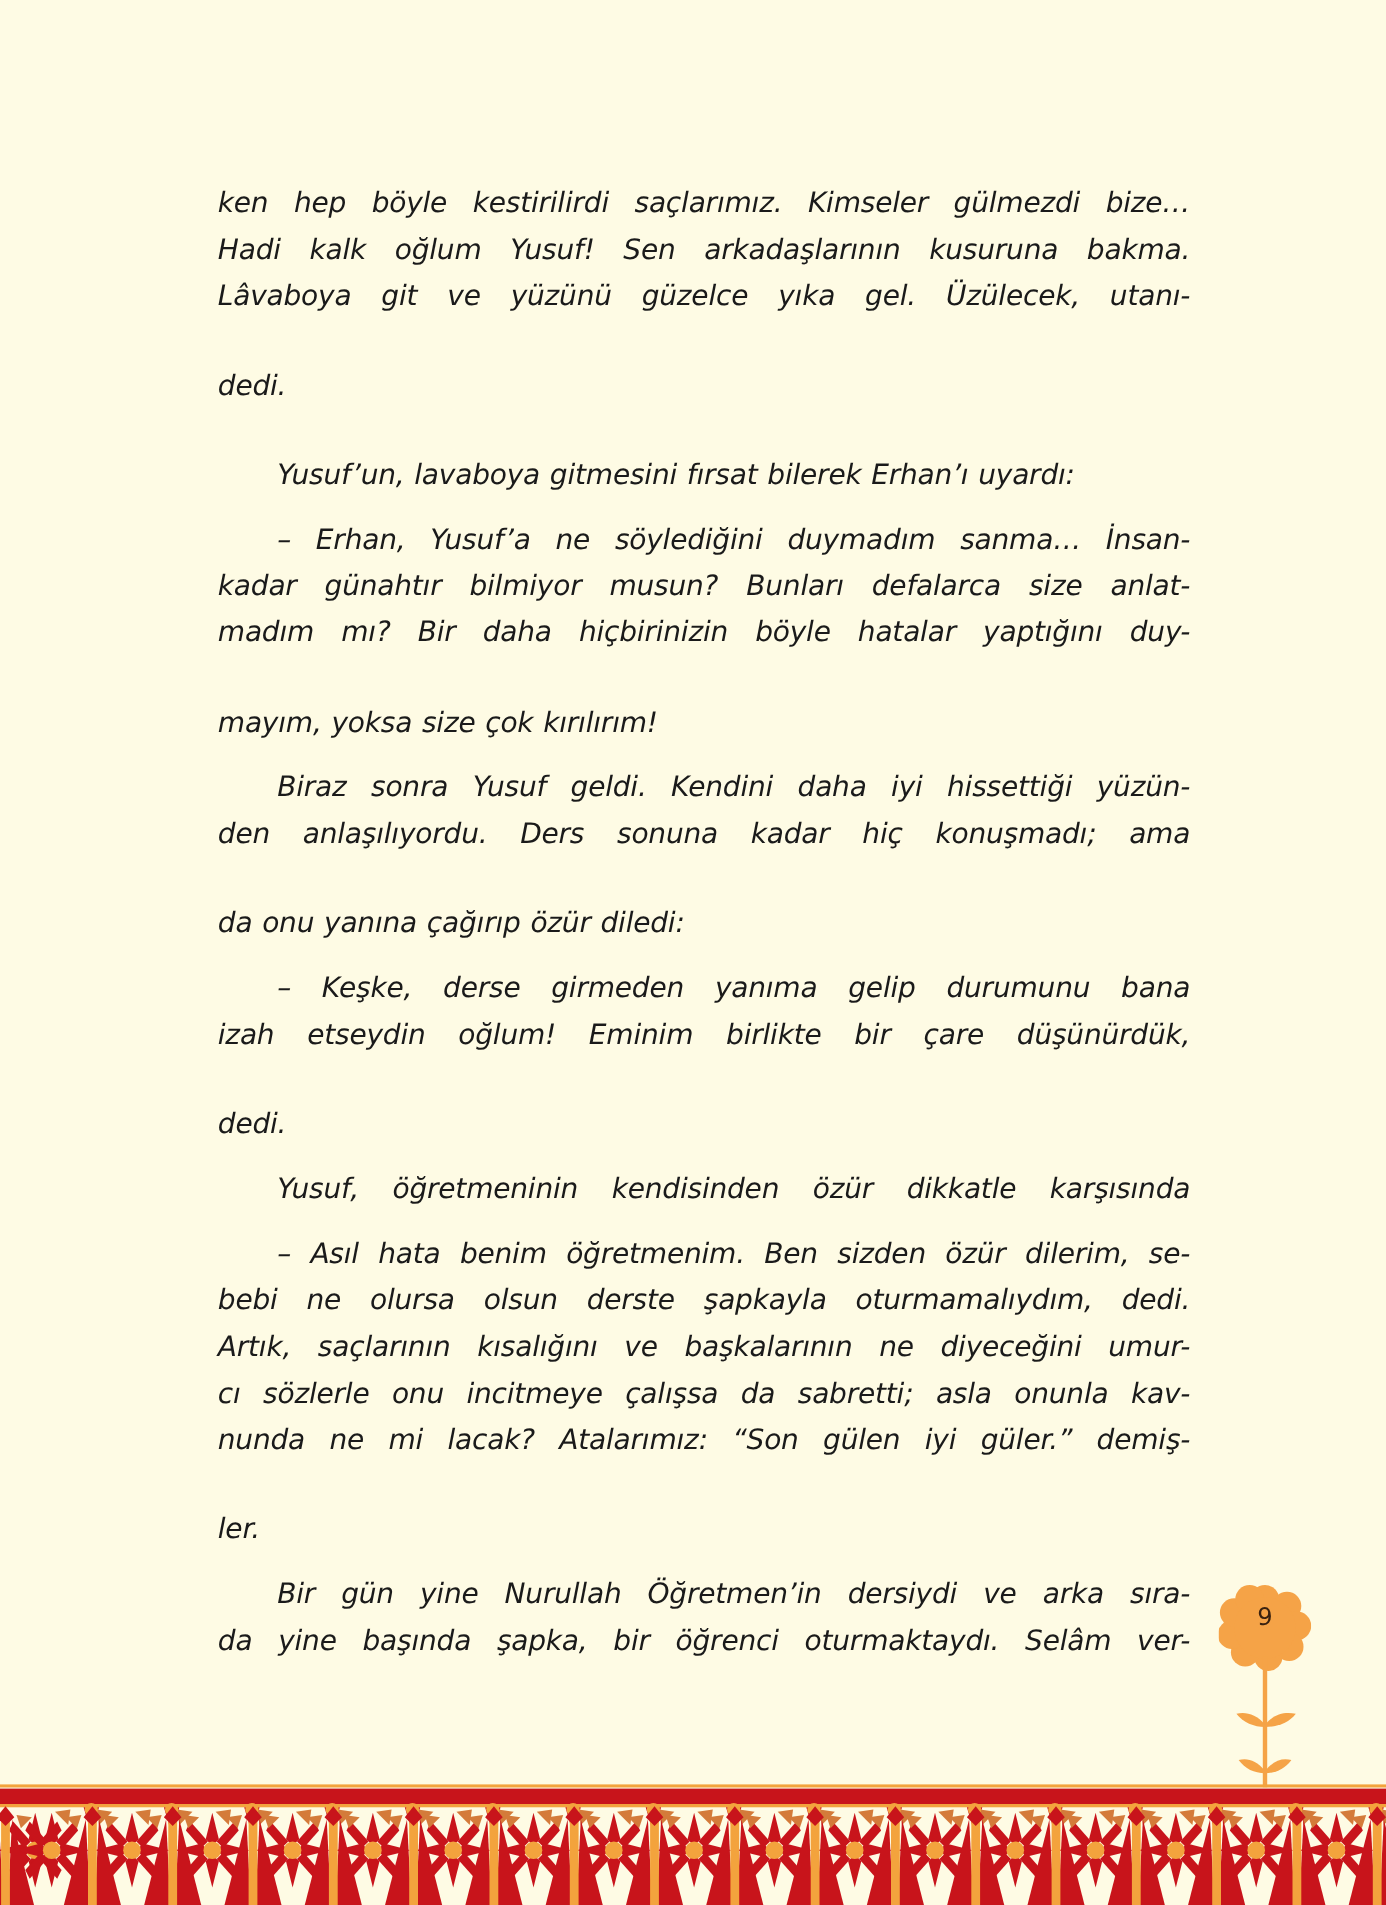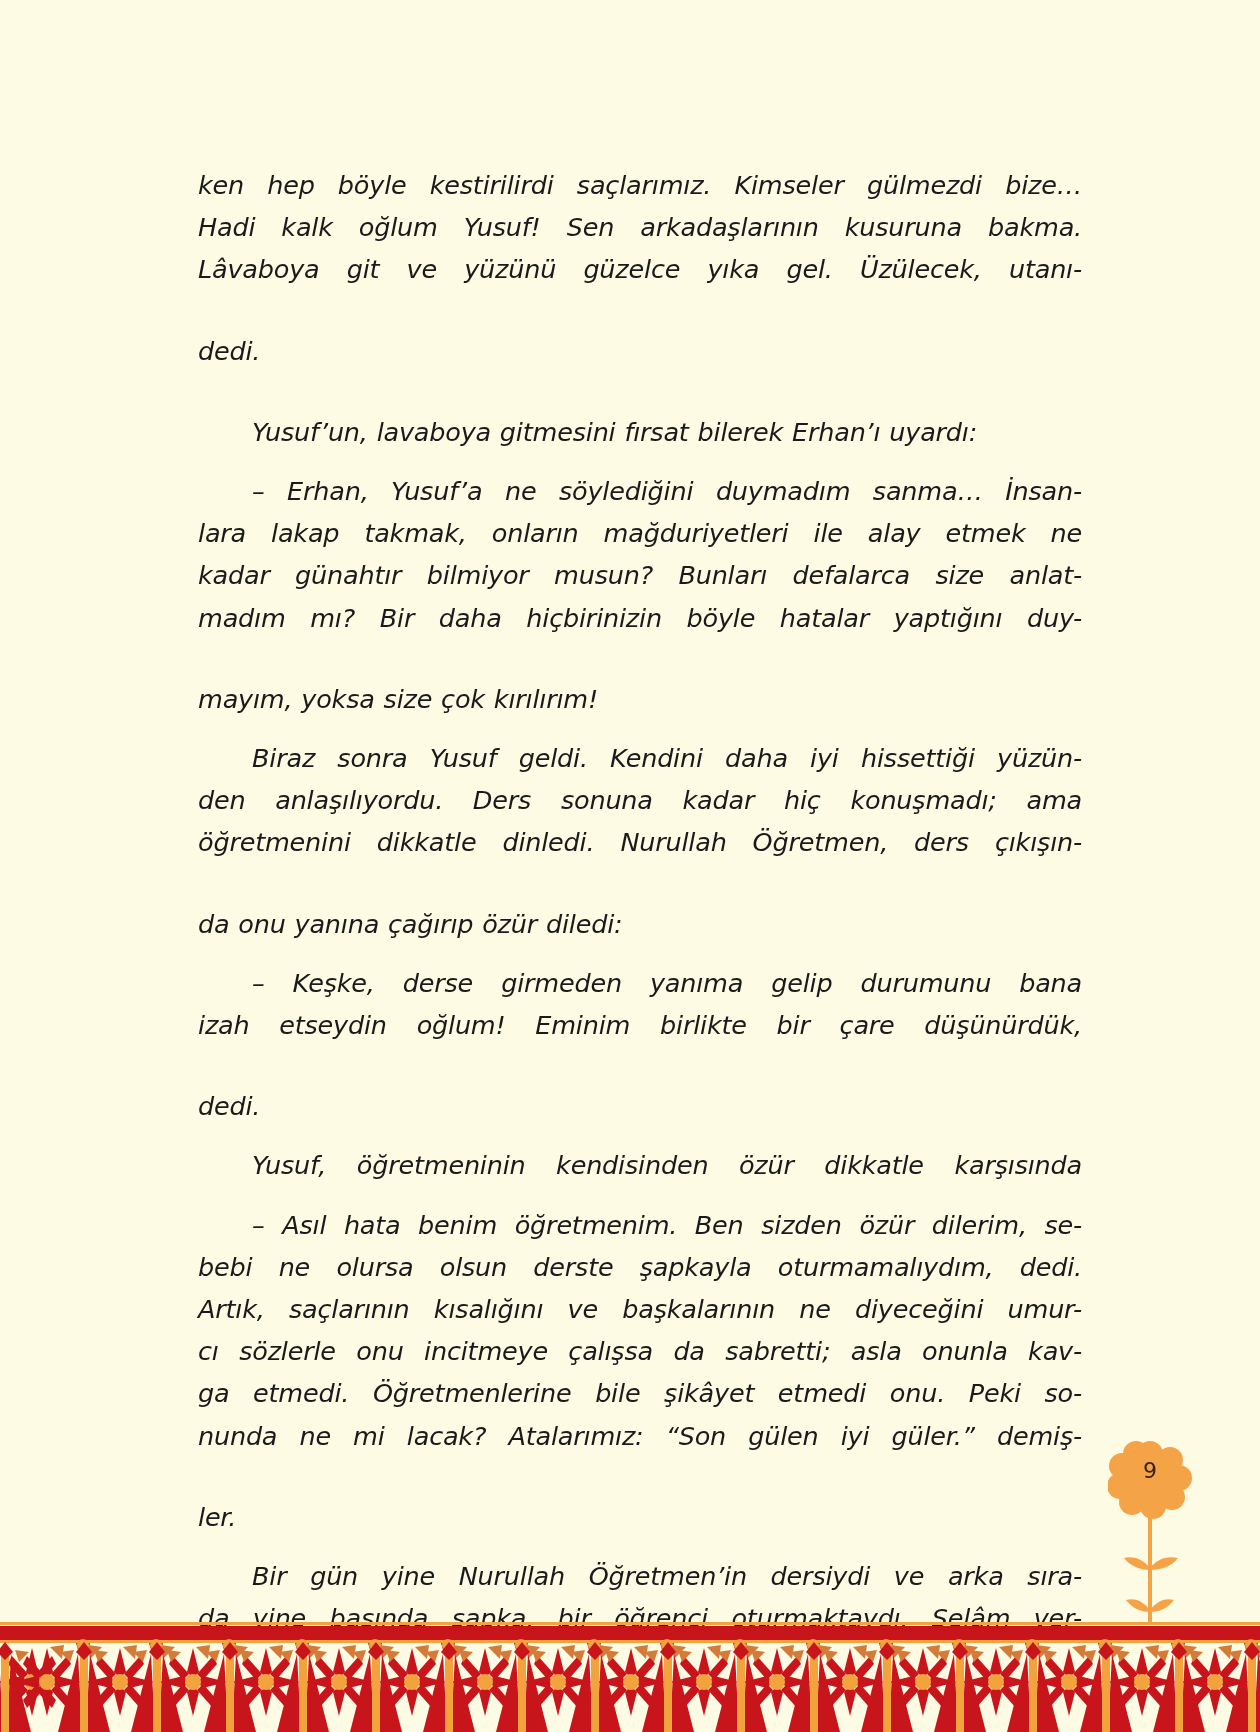--- a/index.html
+++ b/index.html
@@ -88,49 +88,46 @@
     <span class="line">Lâvaboya git ve yüzünü güzelce yıka gel. Üzülecek, utanı-</span>
     <span class="line last">dedi.</span>
   </div>
 
   <div class="para no-indent">
     <span class="line last indent">Yusuf’un, lavaboya gitmesini fırsat bilerek Erhan’ı uyardı:</span>
   </div>
 
   <div class="para no-indent">
     <span class="line indent">– Erhan, Yusuf’a ne söylediğini duymadım sanma… İnsan-</span>
-    <span class="line">lara lakap takmak, onların mağduriyetleri ile alay etmek ne</span>
     <span class="line">kadar günahtır bilmiyor musun? Bunları defalarca size anlat-</span>
     <span class="line">madım mı? Bir daha hiçbirinizin böyle hatalar yaptığını duy-</span>
     <span class="line last">mayım, yoksa size çok kırılırım!</span>
   </div>
 
   <div class="para no-indent">
     <span class="line indent">Biraz sonra Yusuf geldi. Kendini daha iyi hissettiği yüzün-</span>
     <span class="line">den anlaşılıyordu. Ders sonuna kadar hiç konuşmadı; ama</span>
-    <span class="line">öğretmenini dikkatle dinledi. Nurullah Öğretmen, ders çıkışın-</span>
     <span class="line last">da onu yanına çağırıp özür diledi:</span>
   </div>
 
   <div class="para no-indent">
     <span class="line indent">– Keşke, derse girmeden yanıma gelip durumunu bana</span>
     <span class="line">izah etseydin oğlum! Eminim birlikte bir çare düşünürdük,</span>
     <span class="line last">dedi.</span>
   </div>
 
   <div class="para no-indent">
     <span class="line indent">Yusuf, öğretmeninin kendisinden özür dikkatle karşısında</span>
   </div>
 
   <div class="para no-indent">
     <span class="line indent">– Asıl hata benim öğretmenim. Ben sizden özür dilerim, se-</span>
     <span class="line">bebi ne olursa olsun derste şapkayla oturmamalıydım, dedi.</span>
     <span class="line">Artık, saçlarının kısalığını ve başkalarının ne diyeceğini umur-</span>
     <span class="line">cı sözlerle onu incitmeye çalışsa da sabretti; asla onunla kav-</span>
-    <span class="line">ga etmedi. Öğretmenlerine bile şikâyet etmedi onu. Peki so-</span>
     <span class="line">nunda ne mi lacak? Atalarımız: “Son gülen iyi güler.” demiş-</span>
     <span class="line last">ler.</span>
   </div>
 
   <div class="para no-indent">
     <span class="line indent">Bir gün yine Nurullah Öğretmen’in dersiydi ve arka sıra-</span>
     <span class="line">da yine başında şapka, bir öğrenci oturmaktaydı. Selâm ver-</span>
   </div>
 </main>
 

